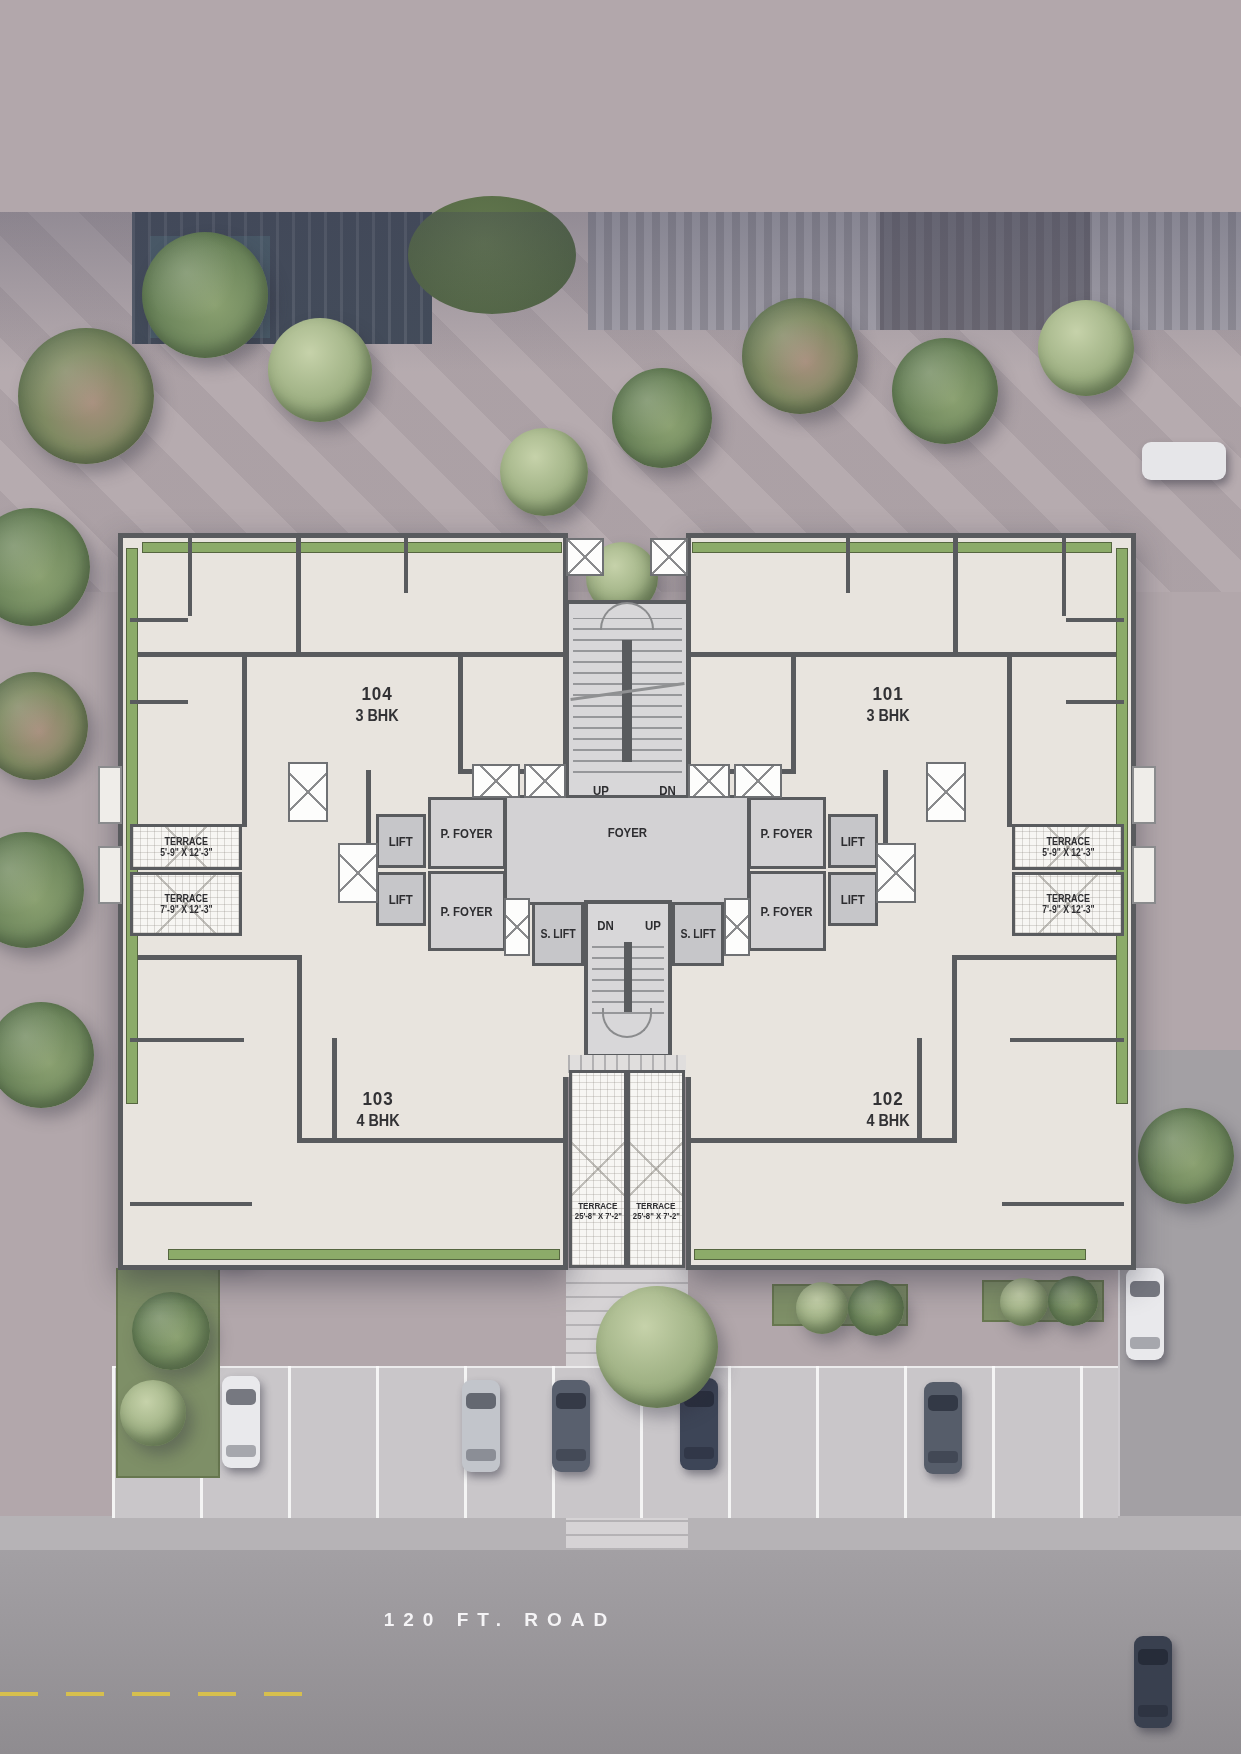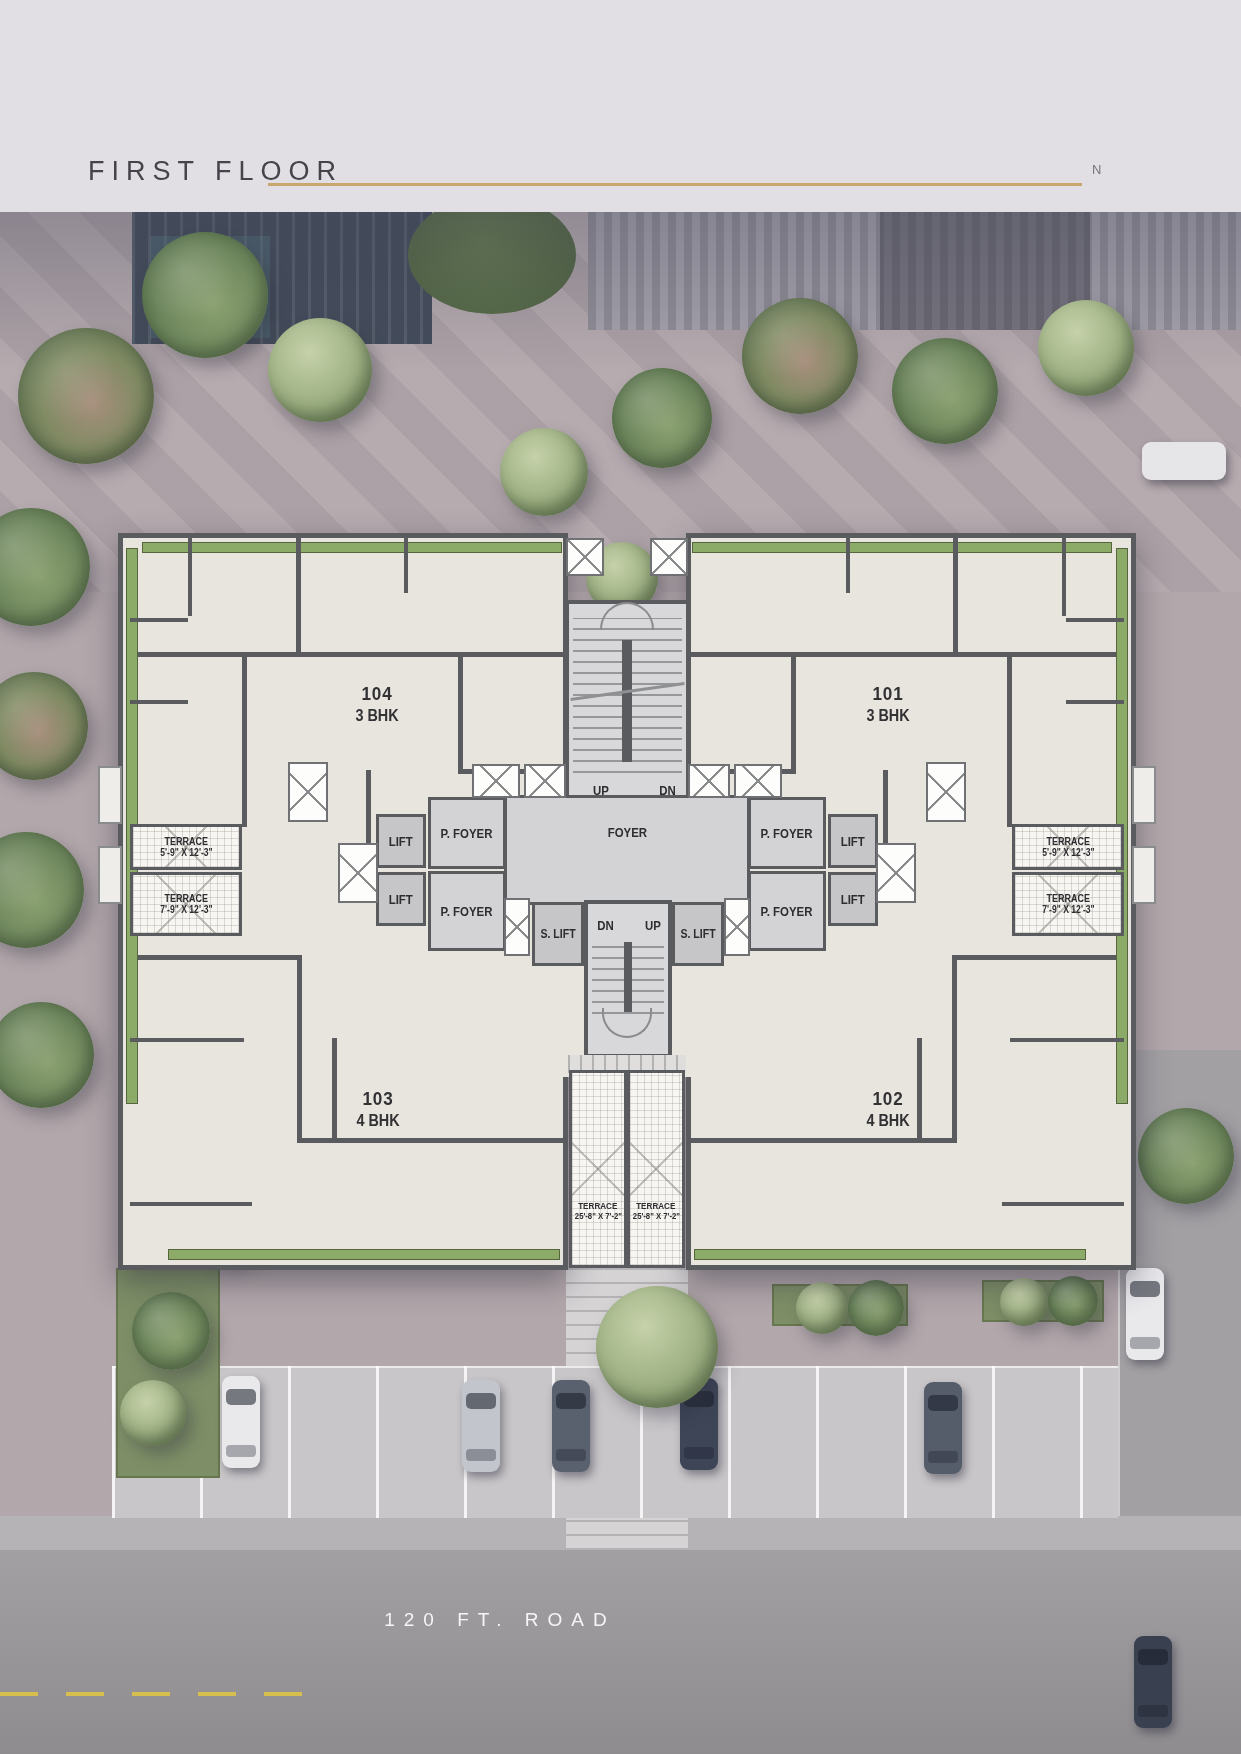--- a/index.html
+++ b/index.html
@@ -83,21 +83,21 @@
               border-left:2px solid #cfccd0"></div>
   <div class="abs" style="left:1058px;top:1600px;width:4px;height:154px;
               background:repeating-linear-gradient(0deg,#d6bf4e 0 30px,transparent 30px 54px)"></div>
 
   <div class="abs" style="left:0;top:1516px;width:1241px;height:36px;background:#b6b3b6"></div>
   <div class="abs" style="left:0;top:1550px;width:1241px;height:204px;
               background:linear-gradient(#a3a0a4,#8f8c90)"></div>
   <div class="abs" style="left:0;top:1692px;width:320px;height:4px;
               background:repeating-linear-gradient(90deg,#d6bf4e 0 38px,transparent 38px 66px)"></div>
   <div class="lbl" style="left:350px;top:1606px;width:300px;height:28px;color:#f5f4f6;
-              font-size:19px;letter-spacing:9px;font-weight:400">
+              font-size:19px;letter-spacing:9px;font-weight:700">
     <span>120 FT. ROAD</span>
   </div>
 
   <div class="abs" style="left:566px;top:1268px;width:122px;height:282px;background:#d6d3d5;
               background-image:repeating-linear-gradient(0deg,rgba(120,118,122,.35) 0 2px,transparent 2px 14px)"></div>
   <div class="abs" style="left:112px;top:1366px;width:1006px;height:152px;background:#c9c6c9;
               border-top:2px solid rgba(255,255,255,.65);
               background-image:repeating-linear-gradient(90deg,rgba(255,255,255,.8) 0 3px,transparent 3px 88px)"></div>
 
   <div class="abs" style="left:116px;top:1268px;width:104px;height:210px;background:#7e8f67;border:2px solid #67774f"></div>
@@ -318,19 +318,14 @@
   </div>
   <div class="unitlbl" style="left:318px;top:1088px">
     <span class="num">103</span>
     <span class="typ">4 BHK</span>
   </div>
   <div class="unitlbl" style="left:828px;top:1088px">
     <span class="num">102</span>
     <span class="typ">4 BHK</span>
   </div>
 
-  <div id="hdr">
-    <span class="title">FIRST FLOOR</span>
-    <div class="rule"></div>
-    <span class="north">N</span>
-  </div>
 
 </div>
 
 </body></html>

